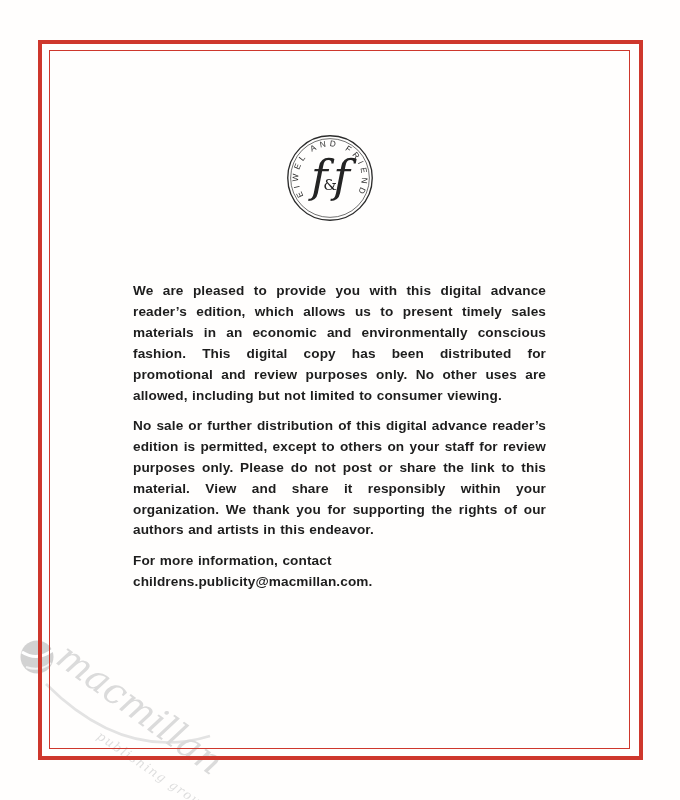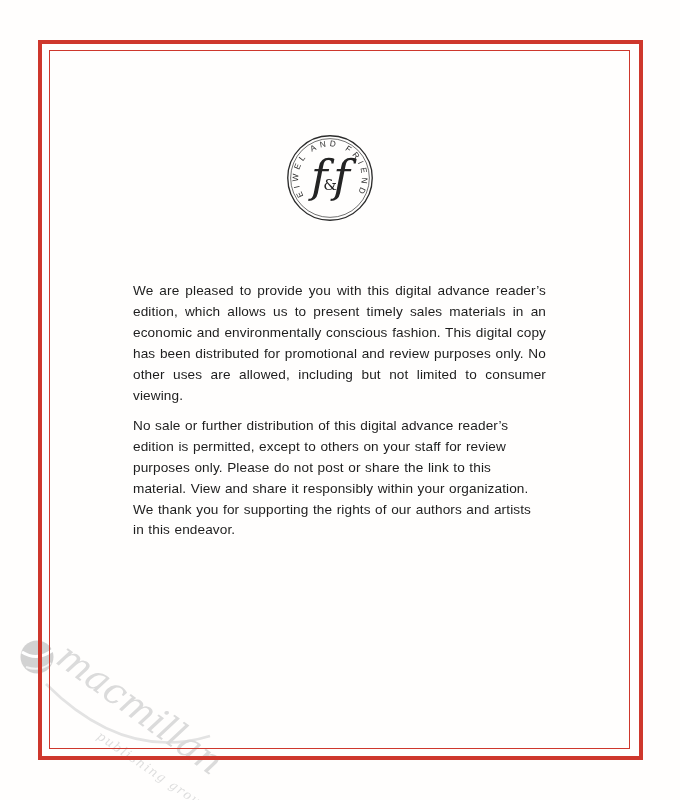--- a/index.html
+++ b/index.html
@@ -26,21 +26,21 @@
   .monogram-f{
     font-family:"DejaVu Serif",serif;font-style:italic;font-size:47px;fill:#242424;
   }
   .monogram-amp{
     font-family:"DejaVu Serif",serif;font-size:16px;fill:#242424;
   }
   
   .notice{
     position:absolute;left:133px;top:281px;width:413px;z-index:3;
     color:#1d1d1d;font-size:13.6px;line-height:20.9px;
-    letter-spacing:0.12px;word-spacing:0.6px;
+    letter-spacing:0.12px;word-spacing:0.6px;font-weight:bold;
   }
   .notice p{margin:0 0 9.5px 0;text-align:justify;}
   .notice p:last-child{text-align:left;}
   
   .watermark{position:absolute;left:0;top:626px;width:320px;height:174px;z-index:1;}
   .wm-brand{
     font-family:"DejaVu Serif",serif;font-style:italic;font-size:37px;fill:#dbdbdb;
   }
   .wm-sub{
     font-family:"DejaVu Serif",serif;font-style:italic;font-size:12.5px;
@@ -80,15 +80,16 @@
         <text class="monogram-f" x="-11" y="15" text-anchor="middle">f</text>
         <text class="monogram-amp" x="0" y="13" text-anchor="middle">&amp;</text>
         <text class="monogram-f" x="12" y="15" text-anchor="middle">f</text>
       </g>
     </svg>
   </div>
 
   <div class="notice" style="color: rgb(29, 29, 29);">
     <p>We are pleased to provide you with this digital advance reader’s edition, which allows us to present timely sales materials in an economic and environmentally conscious fashion. This digital copy has been distributed for promotional and review purposes only. No other uses are allowed, including but not limited to consumer viewing.</p>
     <p>No sale or further distribution of this digital advance reader’s edition is permitted, except to others on your staff for review purposes only. Please do not post or share the link to this material. View and share it responsibly within your organization. We thank you for supporting the rights of our authors and artists in this endeavor.</p>
+    <p>For more information, contact childrens.publicity@macmillan.com.</p>
   </div>
 
 </div>
 
 </body></html>

